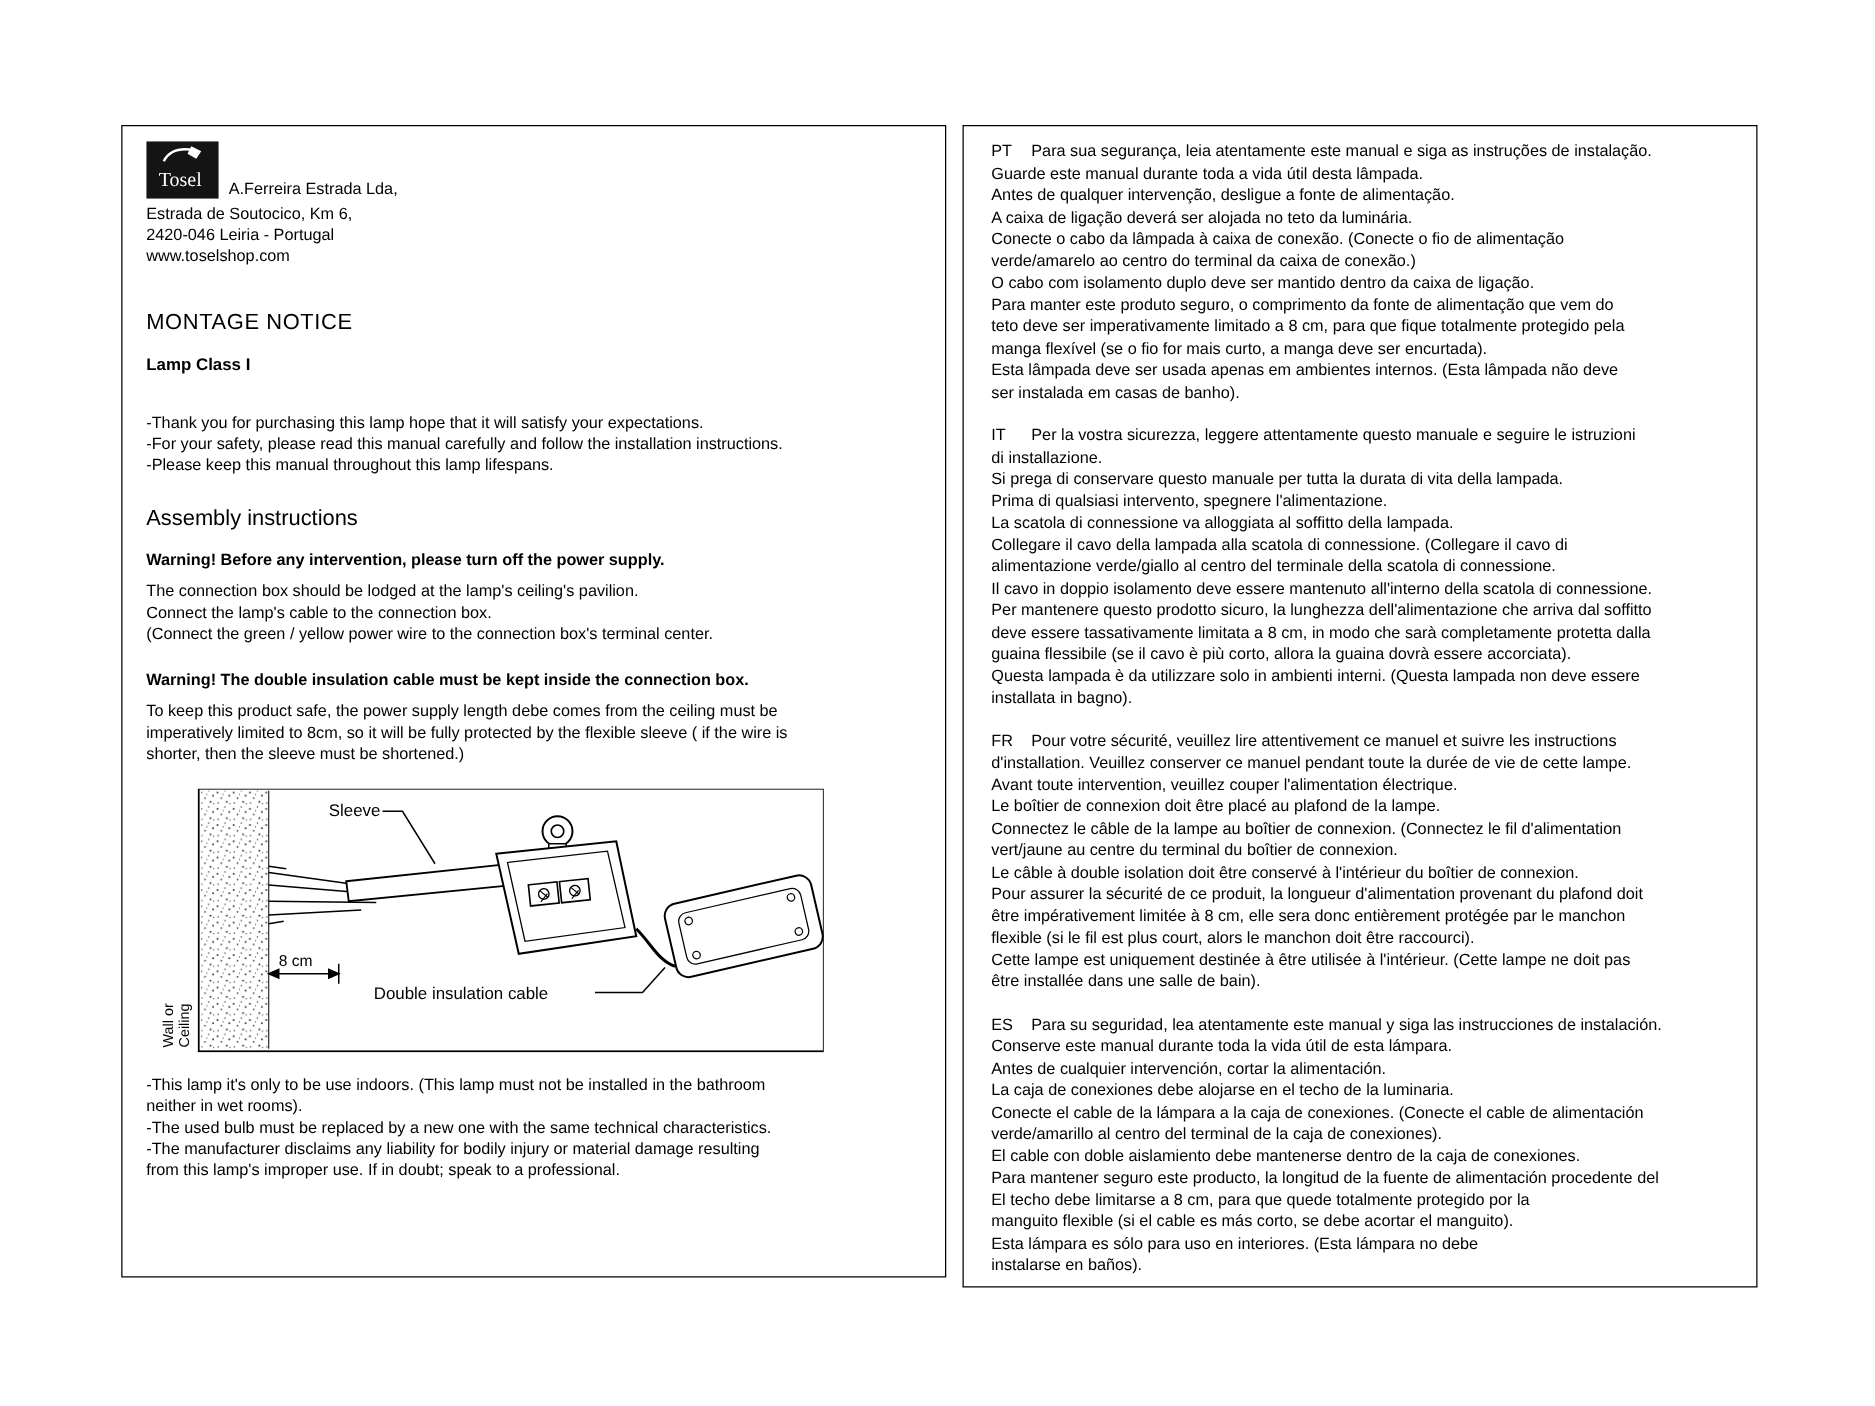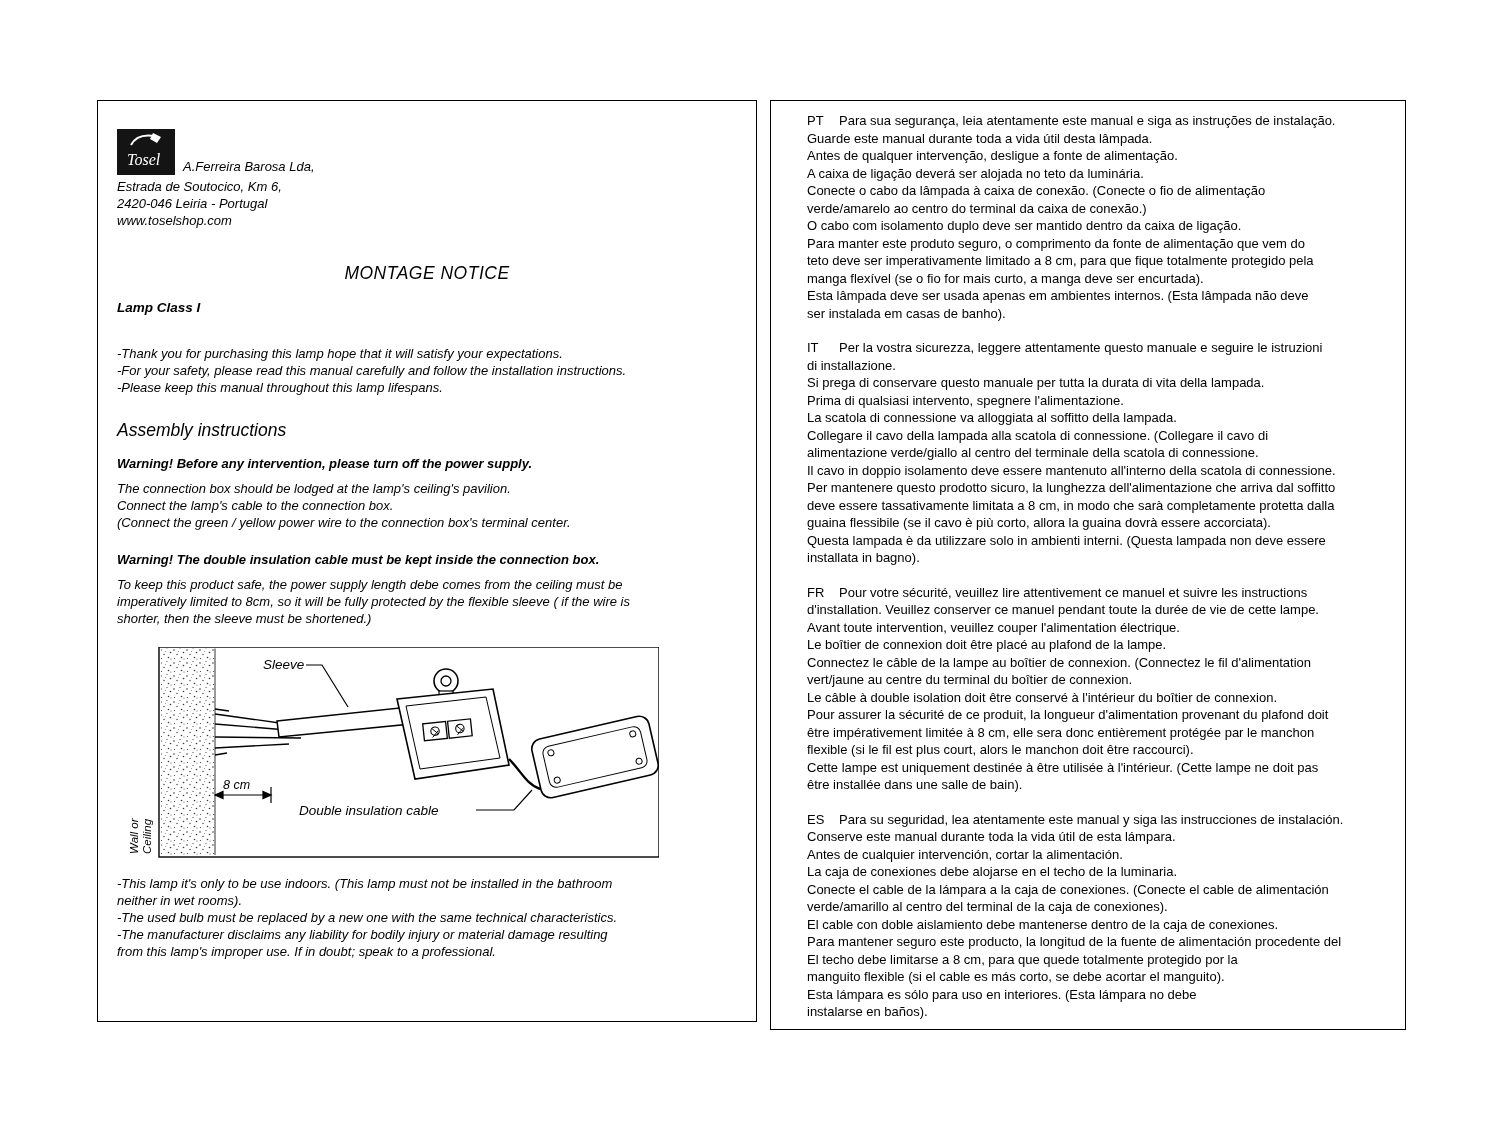--- a/index.html
+++ b/index.html
@@ -15,34 +15,34 @@
     height: 1125px;
     background: #fff;
     overflow: hidden;
   }
   .panel {
     position: absolute;
     border: 1px solid #000;
     background: #fff;
     box-sizing: border-box;
   }
-  .panel.left  { left: 97px;  top: 100px; width: 660px; height: 922px; padding: 28px 19px; font-style: italic; }
-  .panel.right { left: 770px; top: 100px; width: 636px; height: 930px; padding: 11px 36px; }
+  .panel.left  { left: 97px;  top: 100px; width: 660px; height: 922px; padding: 12px 19px; }
+  .panel.right { left: 770px; top: 100px; width: 636px; height: 930px; padding: 11px 22px; }
 
   .pre { white-space: pre-line; }
 
   
   .logo-row { display: flex; align-items: flex-end; gap: 8px; }
   .logo svg { display: block; }
   .company { font-size: 13px; line-height: 15px; padding-bottom: 1px; }
   .address { font-size: 13px; line-height: 17px; margin-top: 3px; }
 
   .title {
     font-size: 17.5px; font-weight: 400; letter-spacing: 0.5px;
-    text-align: center; margin: 34px 0 0;
+    text-align: left; margin: 34px 0 0;
   }
   .subtitle { font-size: 13.5px; font-weight: 700; margin: 16px 0 0; }
 
   .panel.left p { font-size: 13px; line-height: 17px; margin: 8px 0 0; }
   .intro { margin-top: 30px !important; }
   .section-heading {
     font-size: 17.5px; font-weight: 400; margin: 24px 0 0;
   }
   .warning { font-weight: 700; margin-top: 14px !important; }
   .warning2 { font-weight: 700; margin-top: 20px !important; }
@@ -71,21 +71,21 @@
 
     <div class="logo-row">
       <div class="logo">
         <svg width="58" height="46" viewBox="0 0 58 46">
           <rect x="0" y="0" width="58" height="46" fill="#141414"></rect>
           <path d="M14 16 Q20 4 38 7" stroke="#fff" stroke-width="2" fill="none"></path>
           <path d="M36 4 l8 4 -4 6 -7 -4 z" fill="#fff"></path>
           <text x="10" y="36" font-size="16" fill="#fff" font-family="Liberation Serif, serif">Tosel</text>
         </svg>
       </div>
-      <div class="company">A.Ferreira Barosa Lda,</div>
+      <div class="company">A.Ferreira Estrada Lda,</div>
     </div>
     <div class="address pre">Estrada de Soutocico, Km 6,
 2420-046 Leiria - Portugal
 www.toselshop.com</div>
 
     <h1 class="title">MONTAGE NOTICE</h1>
     <h2 class="subtitle">Lamp Class I</h2>
 
     <p class="pre intro">-Thank you for purchasing this lamp hope that it will satisfy your expectations.
 -For your safety, please read this manual carefully and follow the installation instructions.

